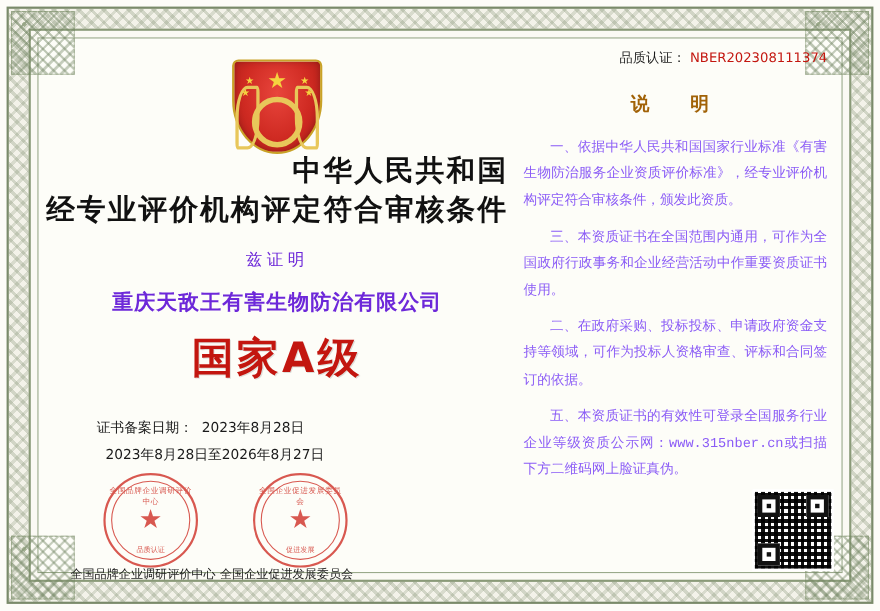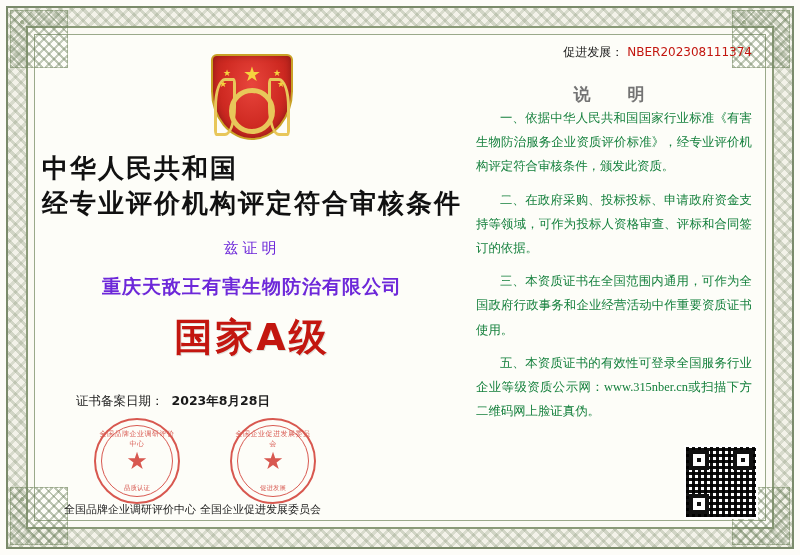--- a/index.html
+++ b/index.html
@@ -147,21 +147,21 @@
   .emblem .small-stars span:nth-child(3) { right: 4px; top: 5px; }
   .emblem .small-stars span:nth-child(4) { right: 0px; top: 16px; }
 
   .title-main {
     font-family: "DejaVu Sans", sans-serif;
     font-weight: bold;
     font-size: 26px;
     color: #111111;
     letter-spacing: 2px;
     line-height: 1.35;
-    text-align: left;
+    text-align: right;
     margin-top: 2px;
   }
   .title-main .line2 { display: block; }
 
   .zizhengming {
     font-family: Liberation Mono, monospace;
     font-size: 15px;
     color: #6d28d9;
     letter-spacing: 4px;
     margin-top: 18px;
@@ -189,23 +189,23 @@
   .dates {
     margin-top: 26px;
     width: 100%;
     padding-left: 34px;
     box-sizing: border-box;
     font-family: "DejaVu Sans", sans-serif;
     font-size: 12.5px;
     color: #1a1a1a;
     line-height: 1.85;
   }
-  .dates .row { display: flex; }
+  .dates .row { display: flex; margin-left: 12px; }
   .dates .lbl { white-space: nowrap; }
-  .dates .val { margin-left: 8px; white-space: nowrap; font-weight: bold; }
+  .dates .val { margin-left: 8px; white-space: nowrap; }
 
   .seals {
     position: relative;
     width: 100%;
     height: 96px;
     margin-top: 6px;
   }
   .seal {
     position: absolute;
     top: 0;
@@ -286,30 +286,30 @@
     color: #c3160f;
     margin-left: 4px;
     font-size: 12px;
   }
 
   .shuoming {
     text-align: center;
     font-family: "DejaVu Sans", sans-serif;
     font-size: 17px;
     font-weight: bold;
-    color: #737373;
+    color: #a16207;
     letter-spacing: 10px;
     margin-top: 22px;
-    margin-bottom: 0;
+    margin-bottom: 16px;
   }
 
   .clause {
-    font-family: Liberation Serif, serif;
+    font-family: Liberation Mono, monospace;
     font-size: 12.4px;
-    color: #15803d;
+    color: #8b5cf6;
     line-height: 1.95;
     text-align: justify;
     text-indent: 24px;
     margin-bottom: 9px;
   }
 
   .qr {
     position: absolute;
     right: 0px;
     bottom: -6px;
@@ -383,20 +383,21 @@
       <div class="company">重庆天敌王有害生物防治有限公司</div>
 
       <div class="grade">国家A级</div>
 
       <div class="dates">
         <div class="row">
           <span class="lbl">证书备案日期：</span>
           <span class="val">2023年8月28日</span>
         </div>
         <div class="row">
+          <span class="val">2023年8月28日至2026年8月27日</span>
         </div>
       </div>
 
       <div class="seals">
         <div class="seal seal-1">
           <div class="inner-ring"></div>
           <div class="arc-text">全国品牌企业调研评价中心</div>
           <div class="star">★</div>
           <div class="arc-text-bottom">品质认证</div>
         </div>
@@ -410,29 +411,29 @@
           <span class="cap1">全国品牌企业调研评价中心</span>
           <span class="cap2">全国企业促进发展委员会</span>
         </div>
       </div>
 
     </div>
 
     <div class="right-col">
 
       <div class="cert-no">
-        <span>促进发展：</span>
+        <span>品质认证：</span>
         <span class="no-val">NBER202308111374</span>
       </div>
 
       <div class="shuoming">说　明</div>
 
       <div class="clause">一、依据中华人民共和国国家行业标准《有害生物防治服务企业资质评价标准》，经专业评价机构评定符合审核条件，颁发此资质。</div>
+      <div class="clause">三、本资质证书在全国范围内通用，可作为全国政府行政事务和企业经营活动中作重要资质证书使用。</div>
       <div class="clause">二、在政府采购、投标投标、申请政府资金支持等领域，可作为投标人资格审查、评标和合同签订的依据。</div>
-      <div class="clause">三、本资质证书在全国范围内通用，可作为全国政府行政事务和企业经营活动中作重要资质证书使用。</div>
       <div class="clause">五、本资质证书的有效性可登录全国服务行业企业等级资质公示网：www.315nber.cn或扫描下方二维码网上脸证真伪。</div>
 
       <div class="qr">
         <div class="finder f-tl"></div>
         <div class="finder f-tr"></div>
         <div class="finder f-bl"></div>
       </div>
 
     </div>
 

